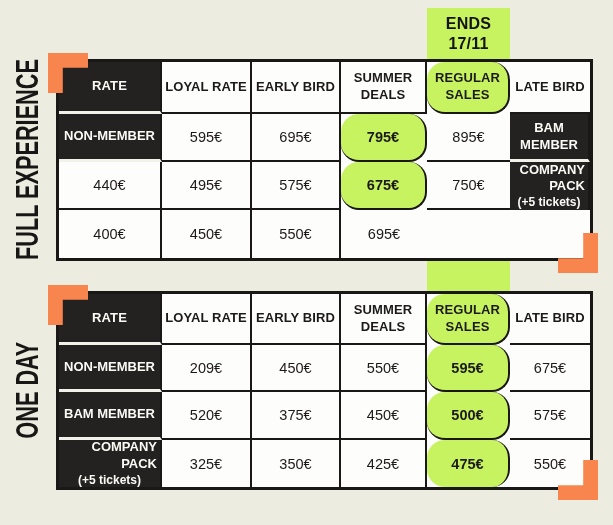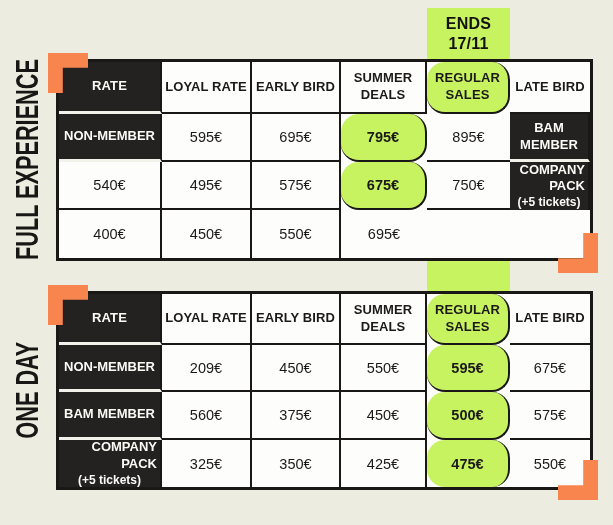--- a/index.html
+++ b/index.html
@@ -84,21 +84,21 @@
     <div class="cell head greenbg">REGULAR SALES</div>
     <div class="cell head lastcol">LATE BIRD</div>
 
     <div class="cell dark rowhead">NON-MEMBER</div>
     <div class="cell val">595€</div>
     <div class="cell val">695€</div>
     <div class="cell val greenbg">795€</div>
     <div class="cell val lastcol">895€</div>
 
     <div class="cell dark rowhead">BAM MEMBER</div>
-    <div class="cell val">540€</div>
+    <div class="cell val">440€</div>
     <div class="cell val">495€</div>
     <div class="cell val">575€</div>
     <div class="cell val greenbg">675€</div>
     <div class="cell val lastcol">750€</div>
 
     <div class="cell dark rowhead lastrow">
       <span>COMPANY PACK</span>
       <span class="sub">(+5 tickets)</span>
     </div>
     <div class="cell val lastrow">400€</div>
@@ -116,21 +116,21 @@
     <div class="cell head lastcol">LATE BIRD</div>
 
     <div class="cell dark rowhead">NON-MEMBER</div>
     <div class="cell val">209€</div>
     <div class="cell val">450€</div>
     <div class="cell val">550€</div>
     <div class="cell val greenbg">595€</div>
     <div class="cell val lastcol">675€</div>
 
     <div class="cell dark rowhead">BAM MEMBER</div>
-    <div class="cell val">560€</div>
+    <div class="cell val">520€</div>
     <div class="cell val">375€</div>
     <div class="cell val">450€</div>
     <div class="cell val greenbg">500€</div>
     <div class="cell val lastcol">575€</div>
 
     <div class="cell dark rowhead lastrow">
       <span>COMPANY PACK</span>
       <span class="sub">(+5 tickets)</span>
     </div>
     <div class="cell val lastrow">325€</div>

